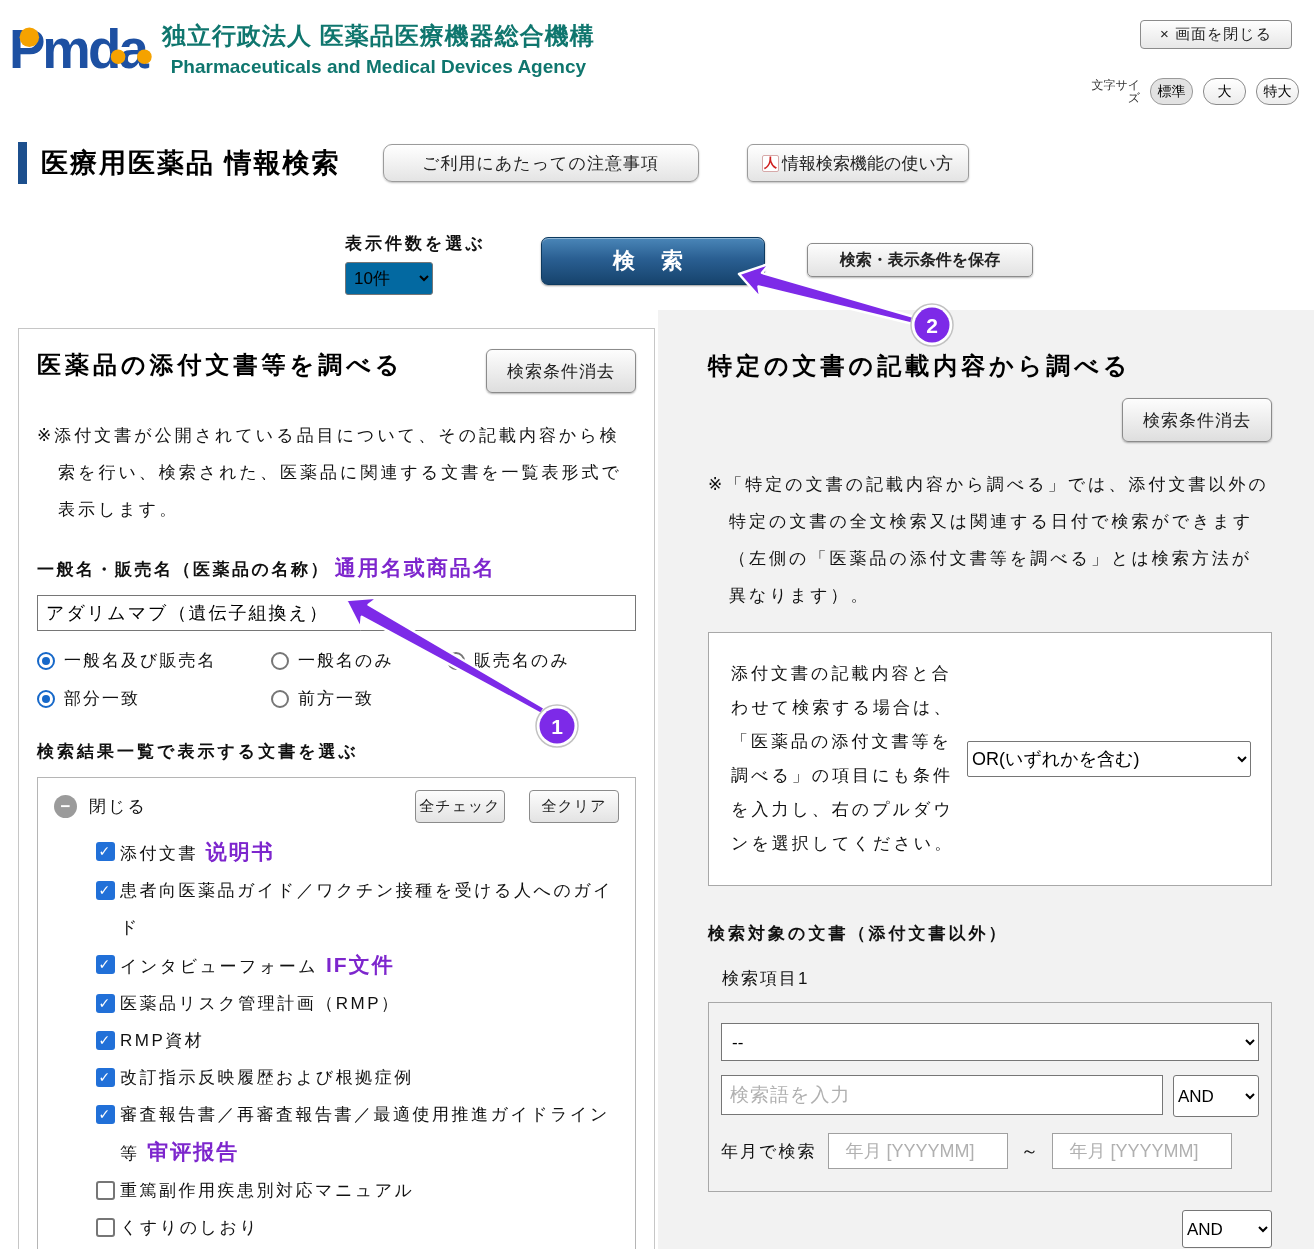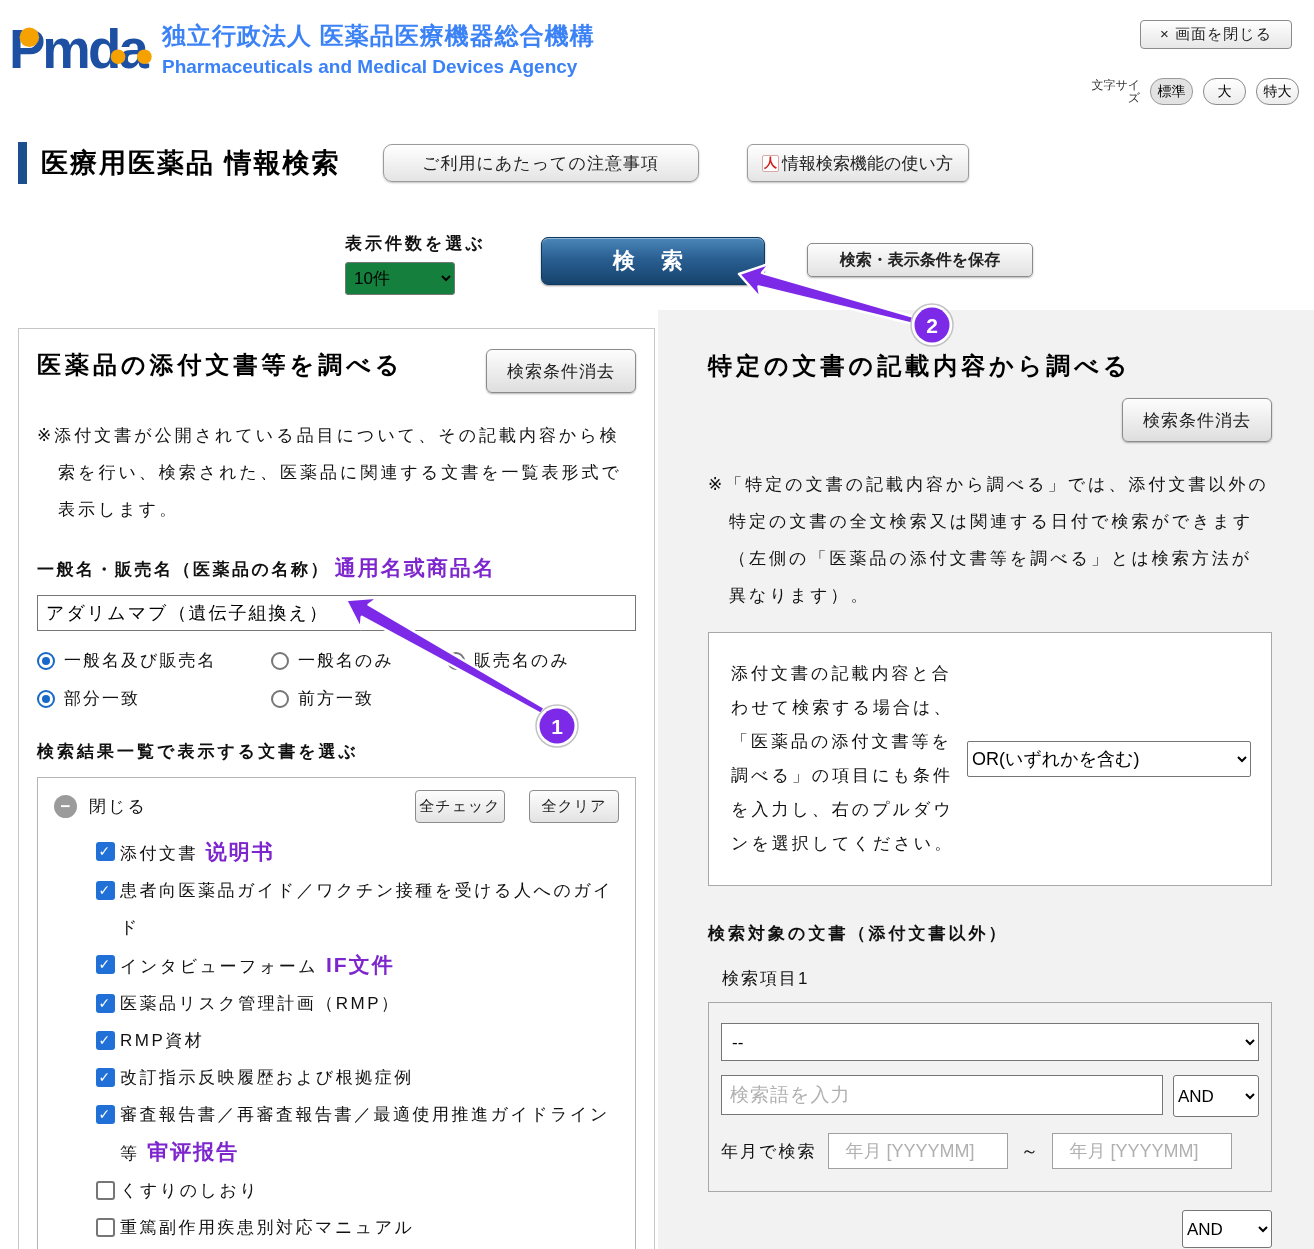--- a/index.html
+++ b/index.html
@@ -4,21 +4,21 @@
 <style>
   * { margin:0; padding:0; box-sizing:border-box; }
   html,body { background:#fff; }
   body {
     width:1314px; height:1249px; position:relative; overflow:hidden;
     font-family:"Liberation Sans","DejaVu Sans",sans-serif; color:#111;
   }
   
   .logo-row { position:absolute; left:8px; top:8px; display:flex; align-items:flex-start; }
   .logo-svg { width:148px; height:78px; }
-  .logo-text { margin-left:6px; margin-top:12px; color:#3b82f6; }
+  .logo-text { margin-left:6px; margin-top:12px; color:#0f766e;text-align:center; }
   .logo-jp { font-size:24px; font-weight:800; letter-spacing:1px; }
   .logo-en { font-size:19px; font-weight:700; margin-top:4px; }
   .close-btn {
     position:absolute; left:1140px; top:20px; width:152px; height:29px;
     background:linear-gradient(#fefefe,#e7e7e7); border:1px solid #8b8b8b; border-radius:4px;
     font-size:15px; letter-spacing:1px; color:#222; cursor:pointer;
   }
   .fontsize-row { position:absolute; left:1088px; top:78px; display:flex; align-items:center; gap:10px; }
   .fontsize-label { width:52px; font-size:12px; line-height:13px; text-align:right; color:#333; }
   .fs-btn { width:43px; height:27px; font-size:14px; border:1px solid #8b8b8b; border-radius:13px;
@@ -37,22 +37,22 @@
     margin-left:48px; width:222px; height:38px; font-size:17px; color:#222;
     background:linear-gradient(#ffffff,#e4e4e4); border:1px solid #9b9b9b; border-radius:6px;
     box-shadow:0 1px 2px rgba(0,0,0,.25); cursor:pointer;
     display:flex; align-items:center; justify-content:center; gap:3px;
   }
   .pdf-icon { display:inline-flex; width:17px; height:17px; border:1px solid #d6a9a9; background:#fff;
     color:#cf1f1f; font-size:13px; font-weight:bold; align-items:center; justify-content:center; border-radius:2px; }
   
   .controls { position:absolute; left:0; top:228px; width:1314px; height:82px; }
   .count-label { position:absolute; left:345px; top:4px; font-size:17px; font-weight:bold; letter-spacing:3px; }
-  .count-select { position:absolute; left:345px; top:34px; width:110px; height:33px; font-size:17px;
-    border:1px solid #767676; border-radius:3px; background:#15803d; padding:0 4px; }
+  .count-select { position:absolute; left:345px; top:34px; width:88px; height:33px; font-size:17px;
+    border:1px solid #767676; border-radius:3px; background:#0369a1; padding:0 4px; }
   .search-btn {
     position:absolute; left:541px; top:9px; width:224px; height:48px;
     background:linear-gradient(#4a86b8 0%,#2a5f92 45%,#16436c 100%);
     border:1px solid #0d3a60; border-radius:7px; box-shadow:inset 0 1px 0 rgba(255,255,255,.4),0 1px 2px rgba(0,0,0,.4);
     color:#fff; font-size:22px; font-weight:bold; letter-spacing:10px; cursor:pointer;
   }
   .save-btn {
     position:absolute; left:807px; top:15px; width:226px; height:34px; font-size:16px; font-weight:bold; color:#222;
     background:linear-gradient(#fdfdfd,#e2e2e2); border:1px solid #8b8b8b; border-radius:5px;
     box-shadow:0 1px 2px rgba(0,0,0,.3); cursor:pointer;
@@ -218,22 +218,22 @@
         <button class="mini-btn">全クリア</button>
       </div>
       <div class="doc-list" id="doc-list">
           <div class="doc-row"><span class="cb checked">✓</span><span>添付文書</span><span class="annot">&nbsp;说明书</span></div>
           <div class="doc-row"><span class="cb checked">✓</span><span>患者向医薬品ガイド／ワクチン接種を受ける人へのガイド</span></div>
           <div class="doc-row"><span class="cb checked">✓</span><span>インタビューフォーム</span><span class="annot">&nbsp;IF文件</span></div>
           <div class="doc-row"><span class="cb checked">✓</span><span>医薬品リスク管理計画（RMP）</span></div>
           <div class="doc-row"><span class="cb checked">✓</span><span>RMP資材</span></div>
           <div class="doc-row"><span class="cb checked">✓</span><span>改訂指示反映履歴および根拠症例</span></div>
           <div class="doc-row"><span class="cb checked">✓</span><span>審査報告書／再審査報告書／最適使用推進ガイドライン等</span><span class="annot">&nbsp;审评报告</span></div>
+          <div class="doc-row"><span class="cb"></span><span>重篤副作用疾患別対応マニュアル</span></div>
           <div class="doc-row"><span class="cb"></span><span>くすりのしおり</span></div>
-          <div class="doc-row"><span class="cb"></span><span>重篤副作用疾患別対応マニュアル</span></div>
           <div class="doc-row"></div>
         </div>
     </div>
   </div>
 
   <div class="right-content">
     <h2 class="panel-title">特定の文書の記載内容から調べる</h2>
     <div class="clear-row">
       <button class="clear-btn">検索条件消去</button>
     </div>

